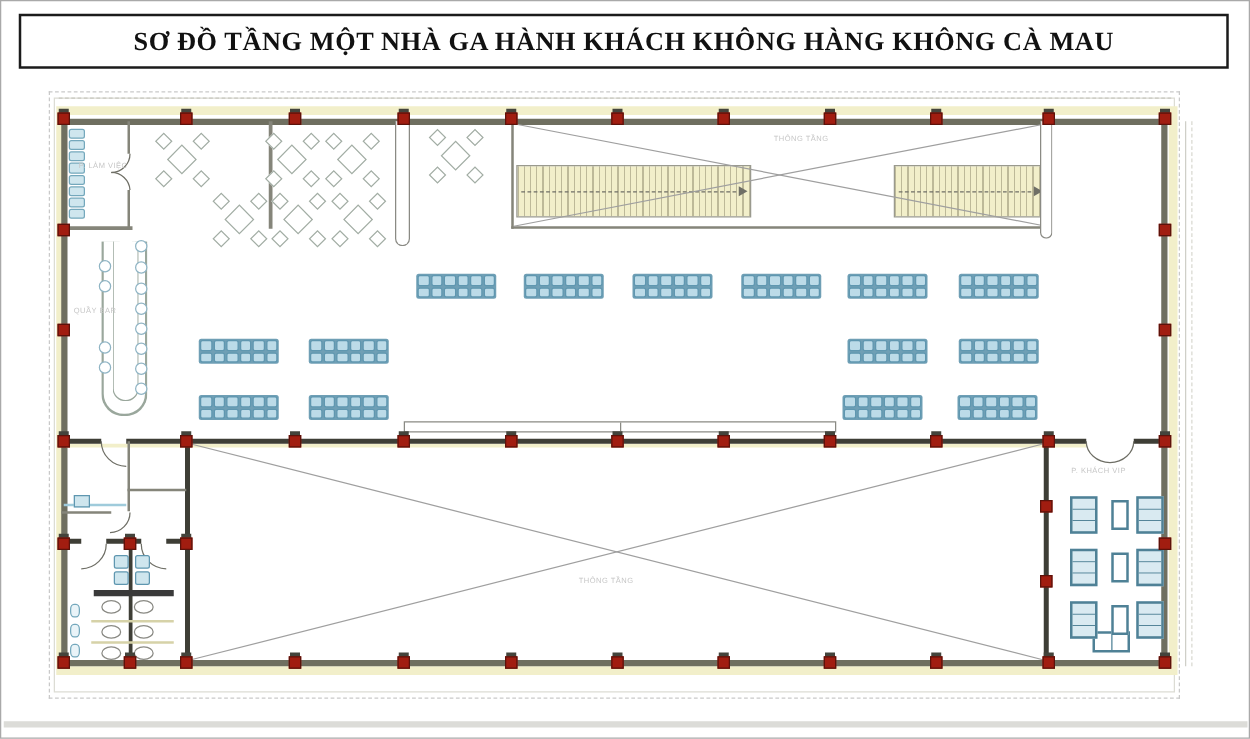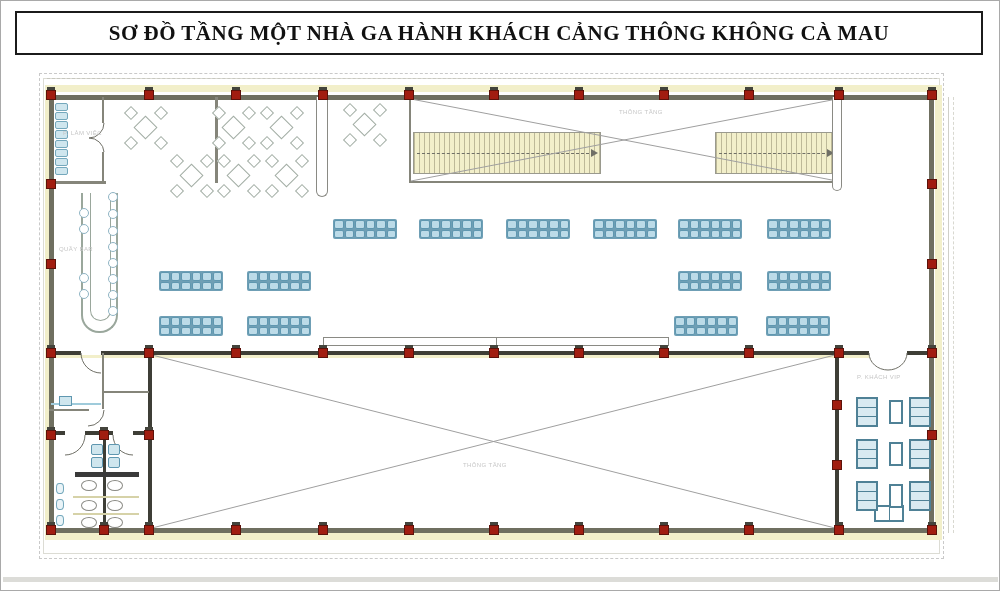--- a/index.html
+++ b/index.html
@@ -74,21 +74,21 @@
   #shelf{position:absolute;left:50px;top:402px;width:50px;height:2px;background:#9fcbdb;z-index:3;}
   #small-sink{position:absolute;left:58px;top:395px;width:13px;height:10px;border:1px solid #5f97b0;background:#cfe6ee;box-sizing:border-box;z-index:4;}
   
   .lbl{position:absolute;font-size:6px;color:#c6c6c6;letter-spacing:.4px;white-space:nowrap;z-index:9;}
   svg.overlay{position:absolute;left:0;top:0;z-index:1;}
 </style>
 </head>
 <body>
 
 <div id="title-box">
-  <span>SƠ ĐỒ TẦNG MỘT NHÀ GA HÀNH KHÁCH CẢNG THÔNG KHÔNG CÀ MAU</span>
+  <span>SƠ ĐỒ TẦNG MỘT NHÀ GA HÀNH KHÁCH KHÔNG HÀNG KHÔNG CÀ MAU</span>
 </div>
 
 <div id="dash-outer"></div>
 <div id="thin-outer"></div>
 <div id="eave-band"></div>
 <div id="top-dash"></div>
 <div id="right-line1"></div>
 <div id="right-line2"></div>
 <div id="bottom-strip"></div>
 

